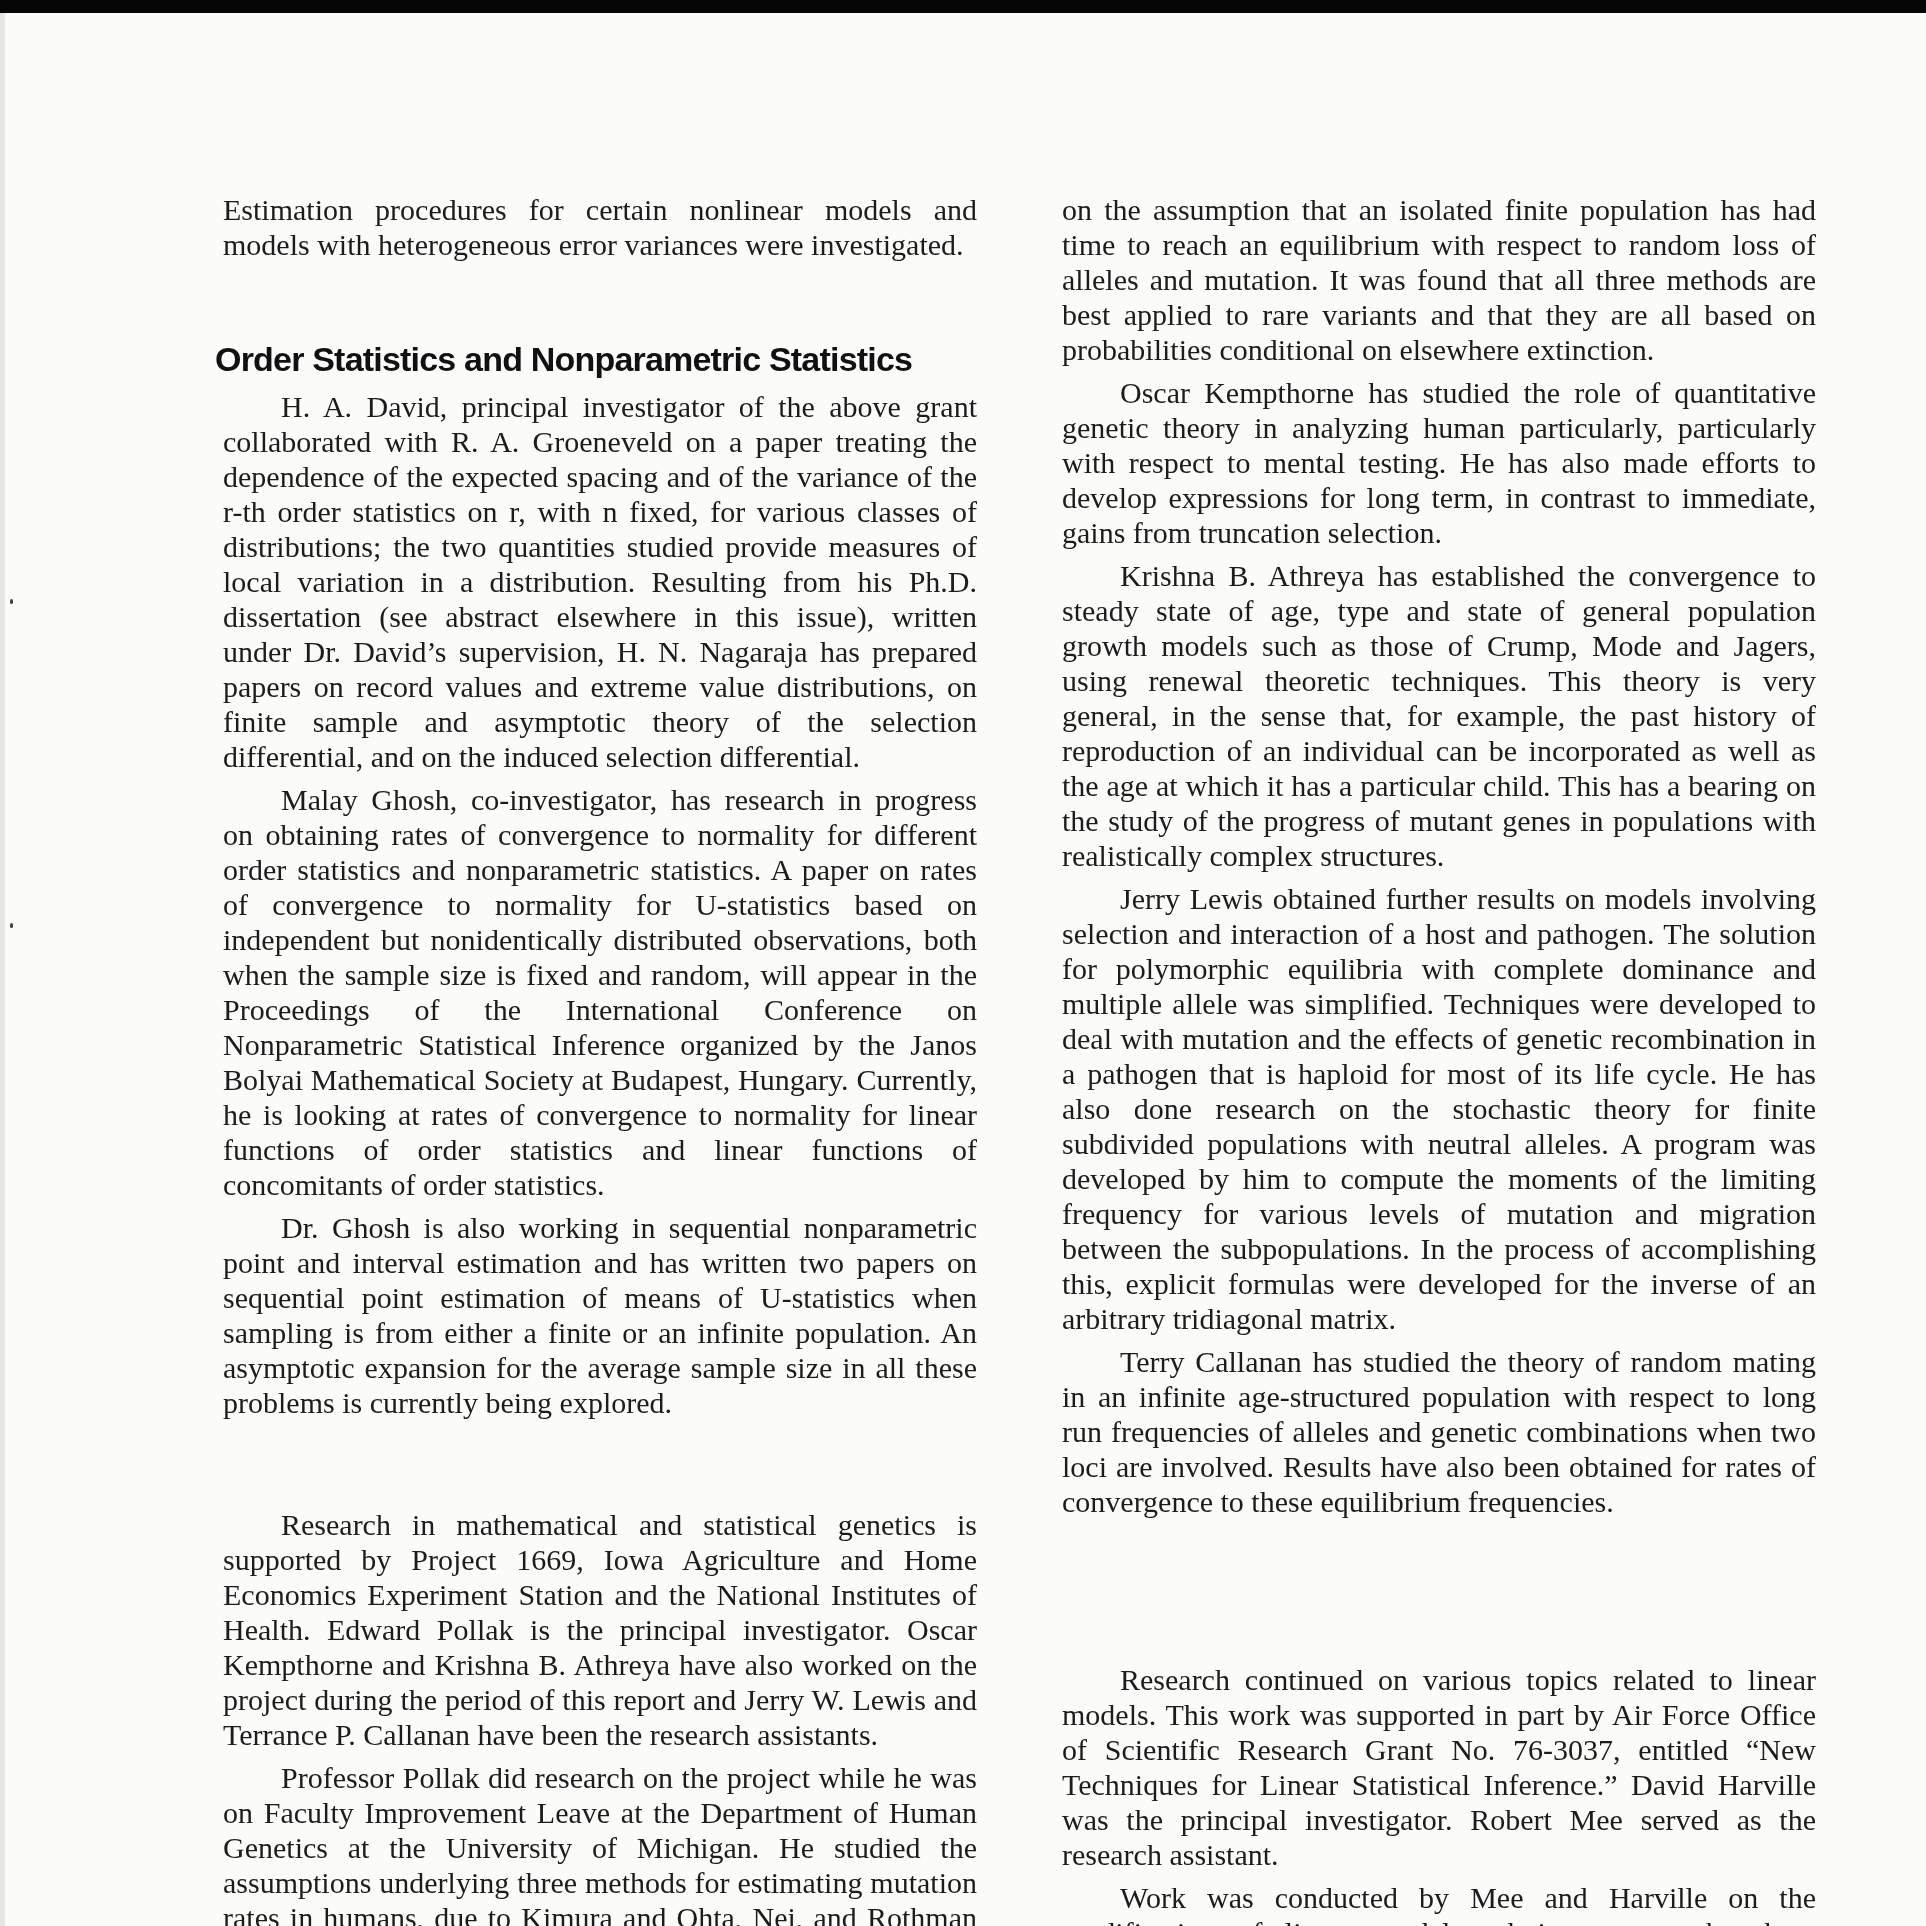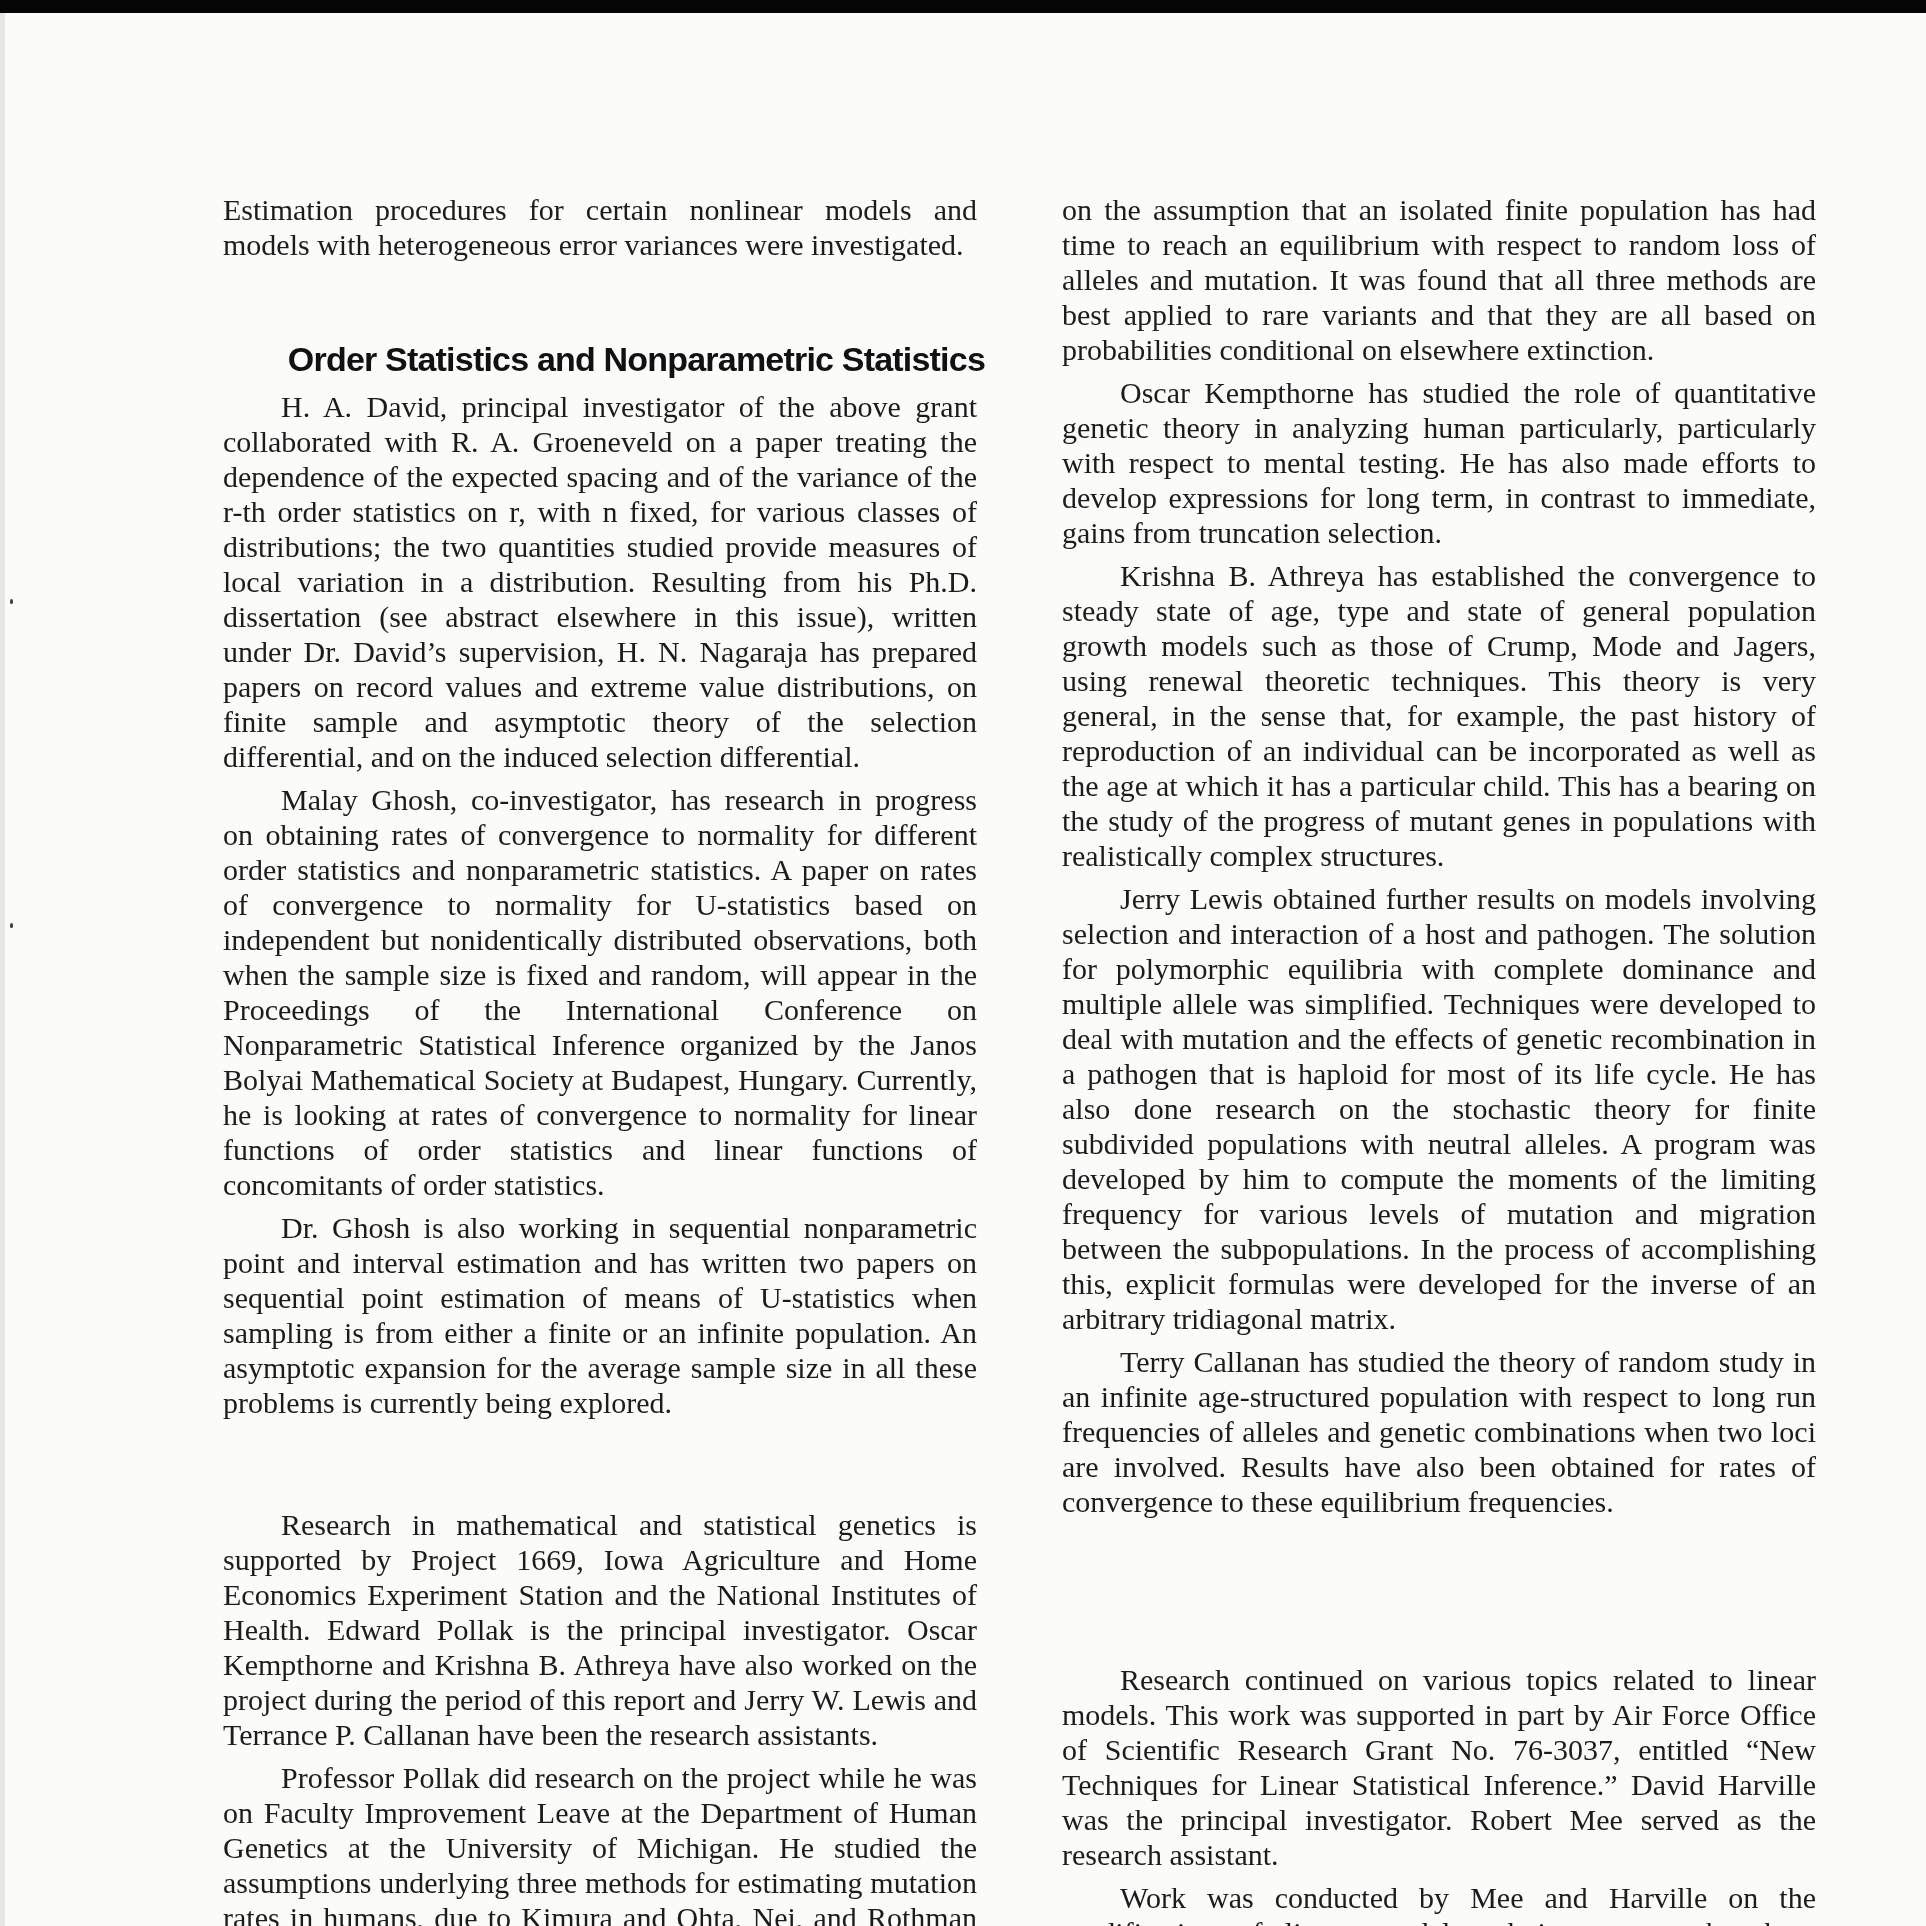--- a/index.html
+++ b/index.html
@@ -21,21 +21,21 @@
     font-size: 30px; line-height: 35px; color: #1c1c1c;
     text-align: justify; hyphens: manual;
   }
   .col-left  { left: 215px; }
   .col-right { left: 1054px; }
   .column p { margin: 8px; text-indent: 58px; }
   .column p.noindent { text-indent: 0; }
   .section-heading {
     font-family: "Liberation Sans", "DejaVu Sans", sans-serif;
     font-weight: bold; font-size: 34px; line-height: 37px;
-    letter-spacing: -0.8px; color: #111; text-align: right;
+    letter-spacing: -0.8px; color: #111; text-align: left;
     margin: 0 0 10.8px 0;
   }
   .gap-lg { height: 71px; }
   .gap-xl { height: 127px; }
   .margin-mark {
     position: absolute; width: 3.9px; height: 5.4px; background: #444;
     border-radius: 1.5px;
   }
 </style>
 </head>
@@ -61,21 +61,21 @@
 
   <p>Research in mathematical and statistical genetics is supported by Project 1669, Iowa Agriculture and Home Economics Experiment Station and the National Institutes of Health. Edward Pollak is the principal investigator. Oscar Kempthorne and Krishna B. Athreya have also worked on the project during the period of this report and Jerry W. Lewis and Terrance P. Callanan have been the research assistants.</p>
   <p style="text-align-last: justify;">Professor Pollak did research on the project while he was on Faculty Improvement Leave at the Department of Human Genetics at the University of Michigan. He studied the assumptions underlying three methods for estimating mutation rates in humans, due to Kimura and Ohta, Nei, and Rothman and Adams. These all make use of observed genetic variability and are based</p>
 </div>
 
 <div class="column col-right">
   <p class="noindent">on the assumption that an isolated finite population has had time to reach an equilibrium with respect to random loss of alleles and mutation. It was found that all three methods are best applied to rare variants and that they are all based on probabilities conditional on elsewhere extinction.</p>
   <p>Oscar Kempthorne has studied the role of quantita­tive genetic theory in analyzing human particularly, particularly with respect to mental testing. He has also made efforts to develop expressions for long term, in contrast to immediate, gains from truncation selection.</p>
   <p>Krishna B. Athreya has established the conver­gence to steady state of age, type and state of general population growth models such as those of Crump, Mode and Jagers, using renewal theoretic techniques. This theory is very general, in the sense that, for exam­ple, the past history of reproduction of an individual can be incorporated as well as the age at which it has a particular child. This has a bearing on the study of the progress of mutant genes in populations with realisti­cally complex structures.</p>
   <p>Jerry Lewis obtained further results on models in­volving selection and interaction of a host and pathogen. The solution for polymorphic equilibria with complete dominance and multiple allele was simplified. Techniques were developed to deal with mutation and the effects of genetic recombination in a pathogen that is haploid for most of its life cycle. He has also done research on the stochastic theory for finite subdivided populations with neutral alleles. A program was de­veloped by him to compute the moments of the limiting frequency for various levels of mutation and migration between the subpopulations. In the process of accom­plishing this, explicit formulas were developed for the inverse of an arbitrary tridiagonal matrix.</p>
-  <p>Terry Callanan has studied the theory of random study in an infinite age-structured population with respect to long run frequencies of alleles and genetic combinations when two loci are involved. Results have also been obtained for rates of convergence to these equilibrium frequencies.</p>
+  <p>Terry Callanan has studied the theory of random mating in an infinite age-structured population with respect to long run frequencies of alleles and genetic combinations when two loci are involved. Results have also been obtained for rates of convergence to these equilibrium frequencies.</p>
 
   <div class="gap-xl"></div>
 
   <p>Research continued on various topics related to linear models. This work was supported in part by Air Force Office of Scientific Research Grant No. 76-3037, entitled “New Techniques for Linear Statistical Infer­ence.” David Harville was the principal investigator. Robert Mee served as the research assistant.</p>
   <p>Work was conducted by Mee and Harville on the modification of linear model techniques to make them applicable to ordered categorical data. The adopted approach is based on the introduction of an underlying continuous (generally conceptual) random variable, whose values can be fitted to a fixed, mixed, or random linear model.</p>
 
 </div>
 
 
 </body></html>

